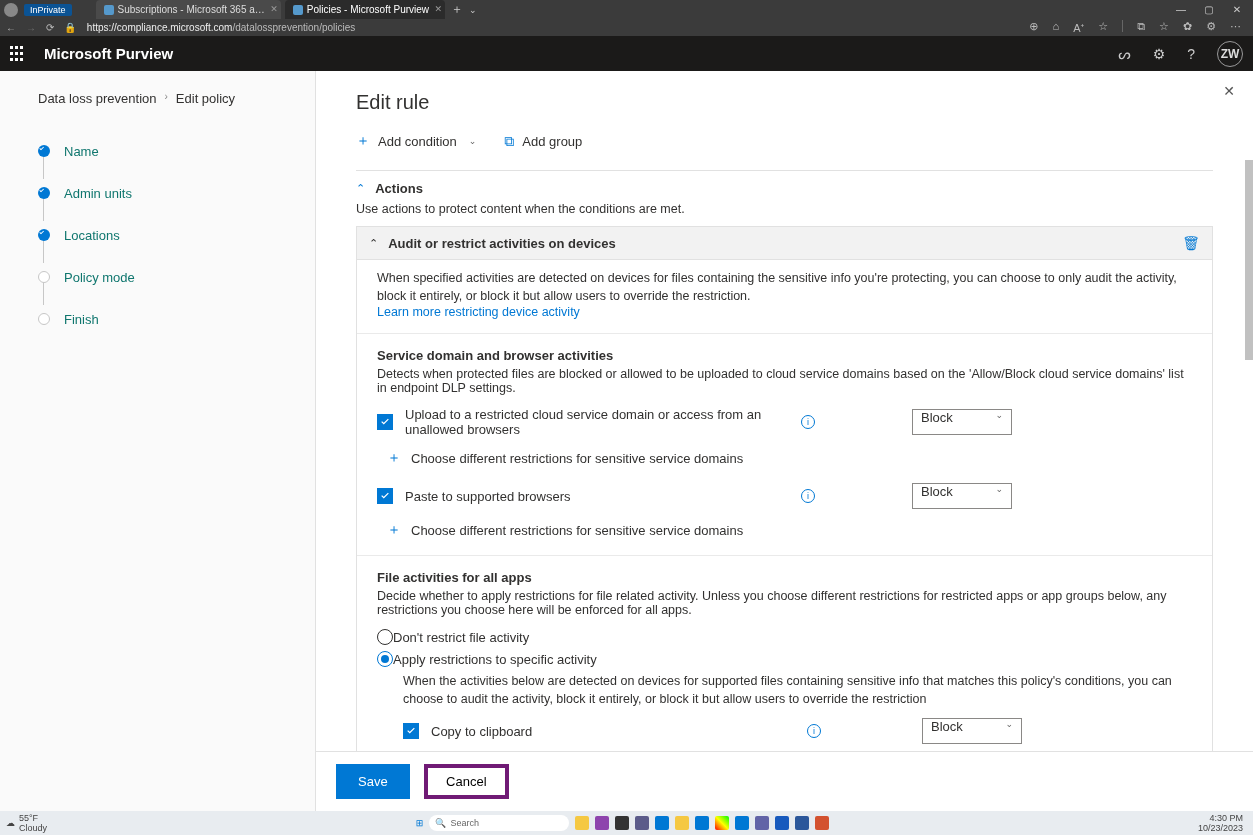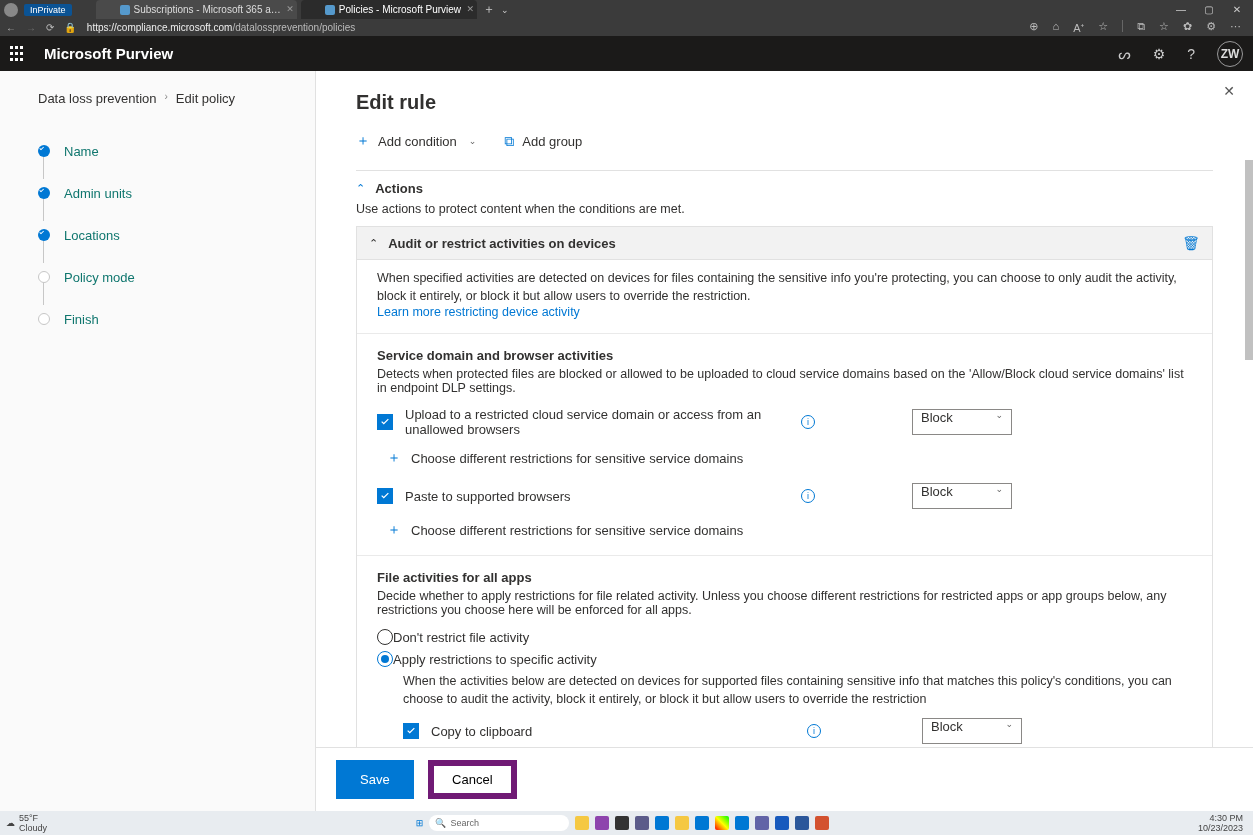--- a/index.html
+++ b/index.html
@@ -2,21 +2,21 @@
 <html><head>
 <meta charset="utf-8">
 <style>
   * { box-sizing: border-box; margin: 0; padding: 0; font-family: "Segoe UI", Arial, sans-serif; }
   html, body { width: 1253px; height: 835px; overflow: hidden; background: #1f1f1f; }
   
   
   .browser-top { height: 19px; background: #3b3b3b; display: flex; align-items: center; font-size: 10px; color: #ccc; position: relative; }
   .inprivate-badge { background:#0b5394; color:#fff; padding:1px 6px; border-radius:2px; margin-left:6px; font-size:9px;}
   .avatar-small { width:14px; height:14px; border-radius:50%; background:#888; margin-left:4px; display:inline-block;}
-  .tab { display: inline-flex; align-items: center; height: 19px; padding: 0 16px 0 24px; background:#4a4a4a; margin-left: 4px; border-top-left-radius:4px; border-top-right-radius:4px; font-size:10px; color:#ddd; position:relative;}
+  .tab { display: inline-flex; align-items: center; height: 19px; padding: 0 16px 0 8px; background:#4a4a4a; margin-left: 4px; border-top-left-radius:4px; border-top-right-radius:4px; font-size:10px; color:#ddd; position:relative;}
   .tab.active { background:#2b2b2b; color:#fff; }
   .tab-icon { width:10px;height:10px;border-radius:2px;background:#5599cc;margin-right:4px; display:inline-block;}
   .tab-close { position:absolute; right:3px; top:4px; font-size:9px; color:#999;}
   .new-tab { margin-left:6px; color:#ccc; font-size:12px;}
   .window-controls { position:absolute; right:2px; top:0; display:flex; gap:0;}
   .window-controls span { width:28px; text-align:center; font-size:10px; color:#ccc; line-height:19px;}
   
   .address-bar { height: 17px; background:#3b3b3b; display:flex; align-items:center; padding: 0 6px; color:#bbb; font-size:10px; gap:10px;}
   .address-icon { font-size:10px; color:#bbb; }
   .url-field { flex:0 1 auto; color:#bbb; }
@@ -48,21 +48,21 @@
   .step.done .step-circle svg { display:block; }
   .step.current .step-circle { background:#0078d4;}
   .step.pending .step-circle { border:1.5px solid #c7c7c7; }
   .step-label { font-size:13px; color:#0f766e;}
   .step.current .step-label { font-weight:600; }
   
   
   .panel { flex:1; background:#fff; display:flex; flex-direction:column; position:relative;}
   .panel-close { position:absolute; top:12px; right:18px; font-size:14px; color:#555; cursor:pointer;}
   .panel-header { padding: 20px 40px 10px 40px; }
-  .panel-title { font-size:20px; font-weight:700; color:#323130; margin-bottom: 18px;}
+  .panel-title { font-size:20px; font-weight:400; color:#323130; margin-bottom: 18px;}
   .toolbar-actions { display:flex; gap:28px; align-items:center; font-size:13px; color:#323130;}
   .tb-action { display:flex; align-items:center; gap:8px; cursor:pointer;}
   .plus-icon { color:#0078d4; font-size:14px; font-weight:400;}
   .chev { font-size:9px; color:#666; margin-left:4px;}
   .group-icon { color:#0078d4; font-size:14px;}
   
   .panel-scroll { flex:1; overflow:hidden; padding: 0 40px; position:relative;}
   .scroll-thumb { position:absolute; right:0; top:0; width:8px; height:200px; background:#c1c1c1; border-radius:0;}
   
   .divider { border-top:1px solid #e1e1e1; margin: 10px 0 0 0;}
@@ -100,21 +100,21 @@
   .radio-row { display:flex;align-items:center;margin-bottom:6px;font-size:13px;}
   .radio { width:16px;height:16px;border:1px solid #323130;border-radius:50%;display:flex;align-items:center;justify-content:center;}
   .radio.selected { border-color:#0078d4;}
   .radio.selected::after { content:'';width:8px;height:8px;background:#0078d4;border-radius:50%;}
   .radio-desc { font-size:12.5px;color:#323130;margin-left:26px;margin-bottom:10px;line-height:1.4;}
   
   .nested { margin-left:26px;}
   
   
   .panel-footer { border-top:1px solid #e1e1e1; padding:12px 20px; background:#fff;}
-  .btn { padding:6px 18px; font-size:13px; border:6px solid #701a75; background:#fff; cursor:pointer; margin-right:10px;}
+  .btn { padding:6px 18px; font-size:13px; border:4px solid #701a75; background:#fff; cursor:pointer; margin-right:10px;}
   .btn.primary { background:#0078d4;border-color:#0078d4;color:#fff;}
   
   
   .taskbar { height:24px; background:#e8ecf0; display:flex; align-items:center; font-size:9px; color:#444; padding:0 6px; gap:6px;}
   .weather { display:flex;align-items:center;gap:4px;}
   .tb-center { margin-left:auto; display:flex; align-items:center; gap:6px;}
   .tb-search { width:140px;height:16px;background:#fff;border-radius:10px;display:flex;align-items:center;padding:0 6px;gap:4px;color:#666;font-size:9px;}
   .tb-icon { width:14px;height:14px;border-radius:2px;}
   .tb-clock { margin-left:auto; text-align:right; font-size:9px; line-height:10px; padding-right:4px;}
 </style>

